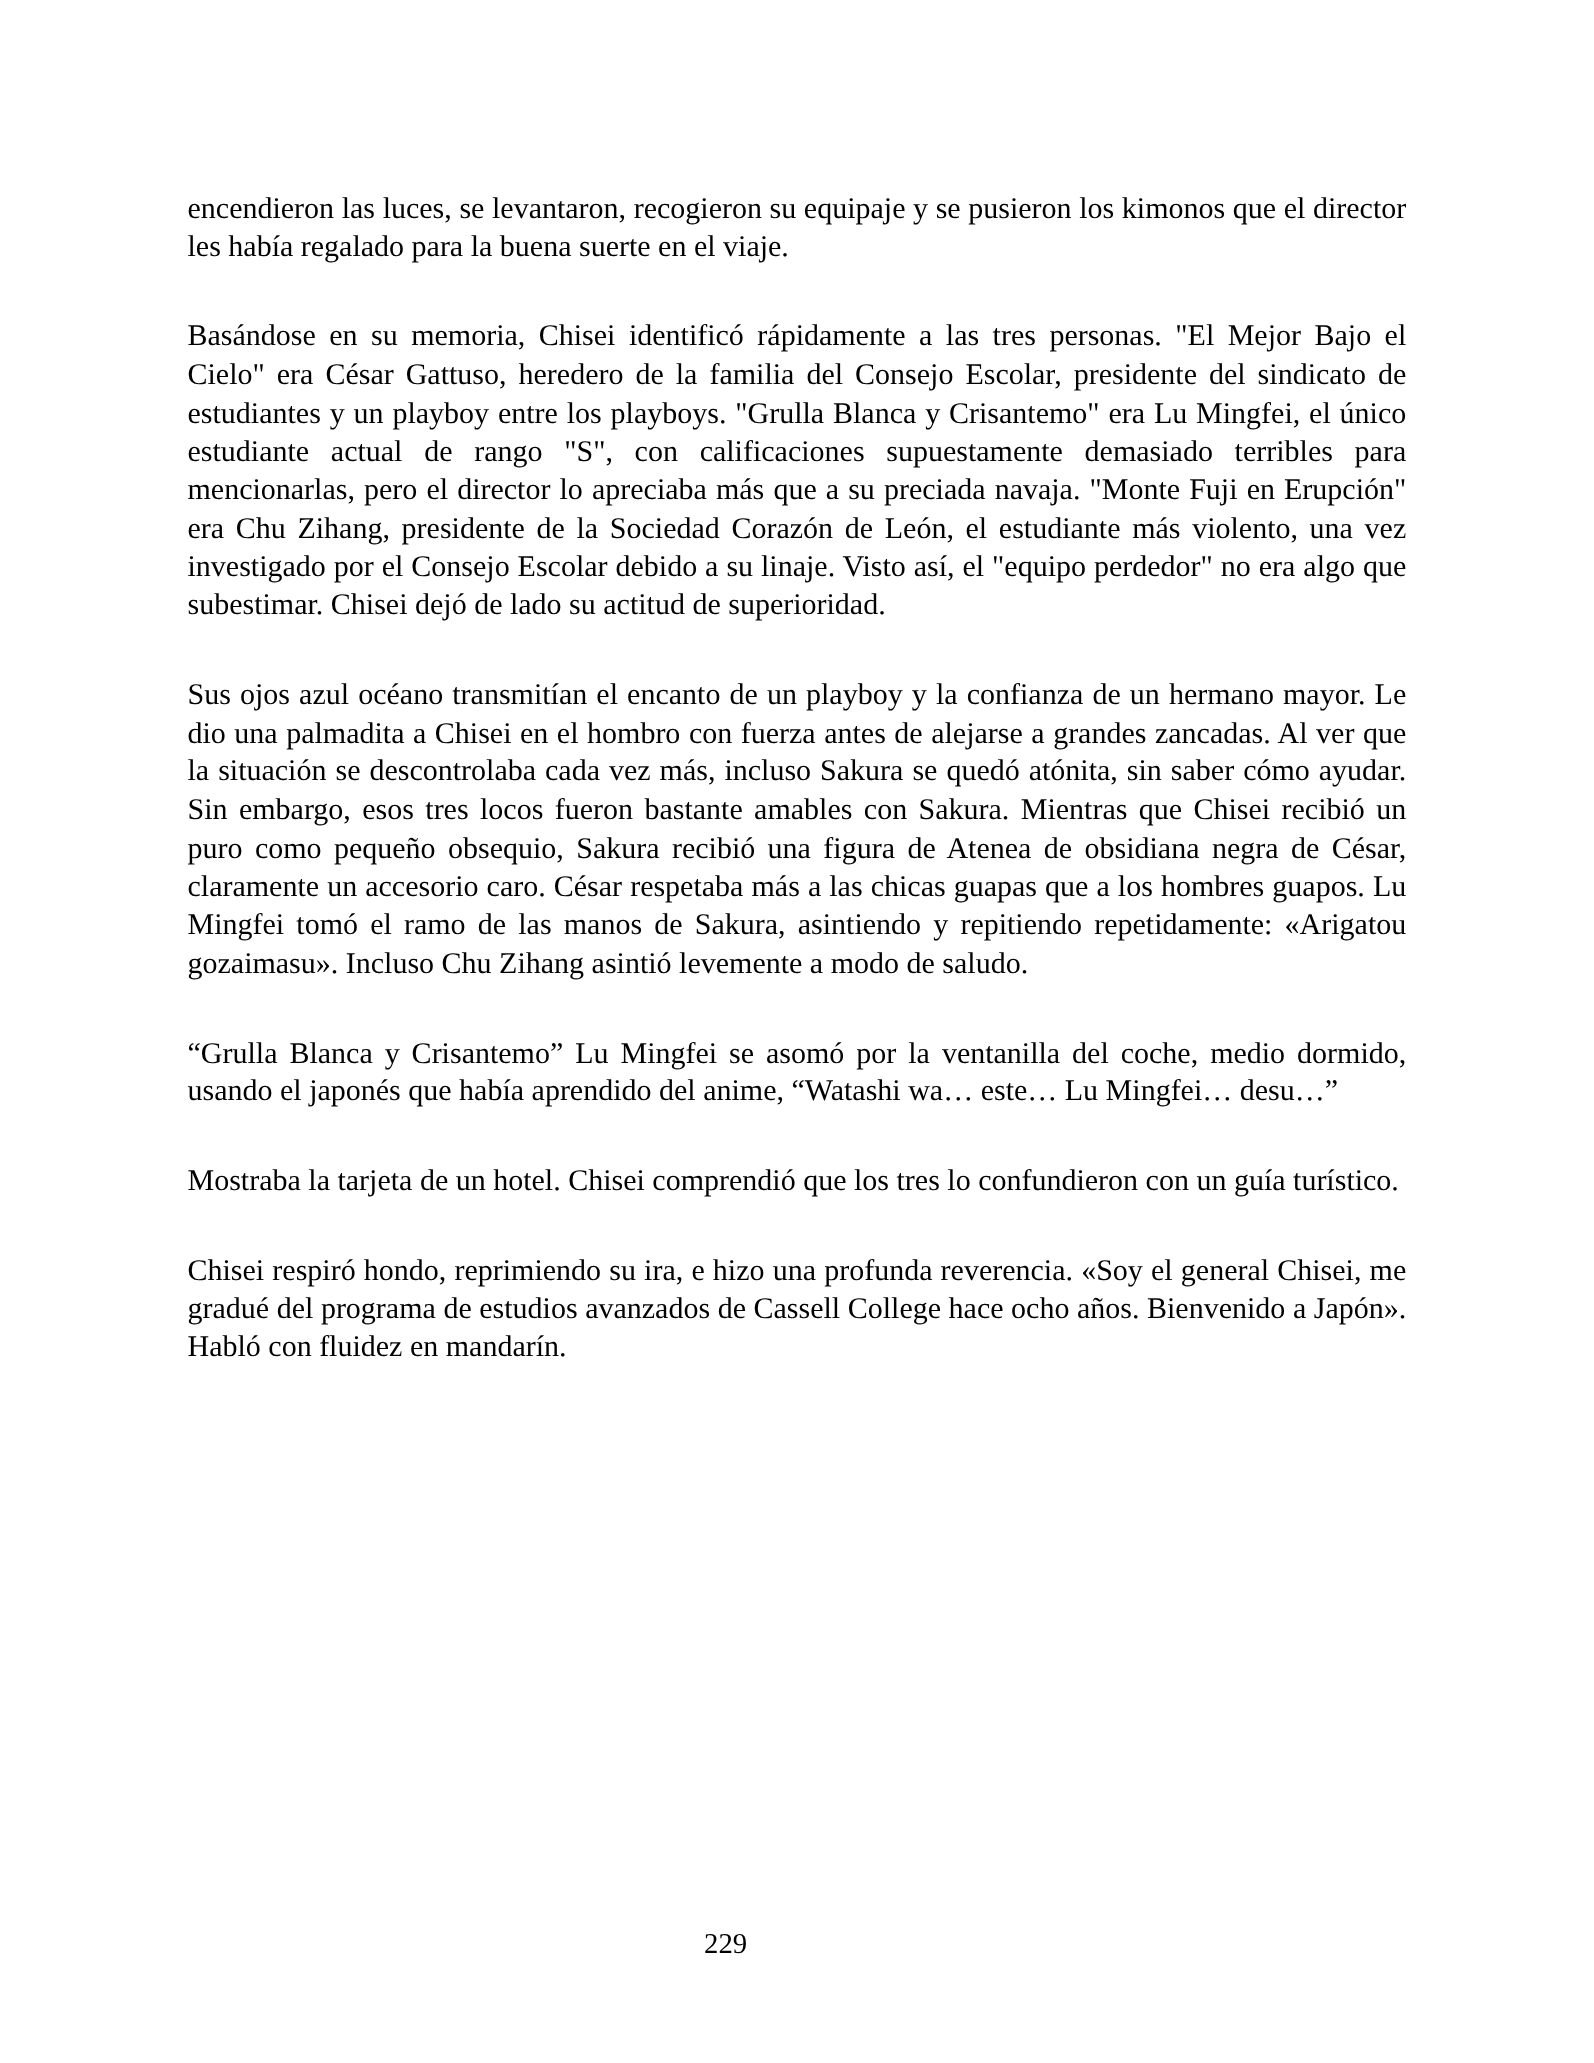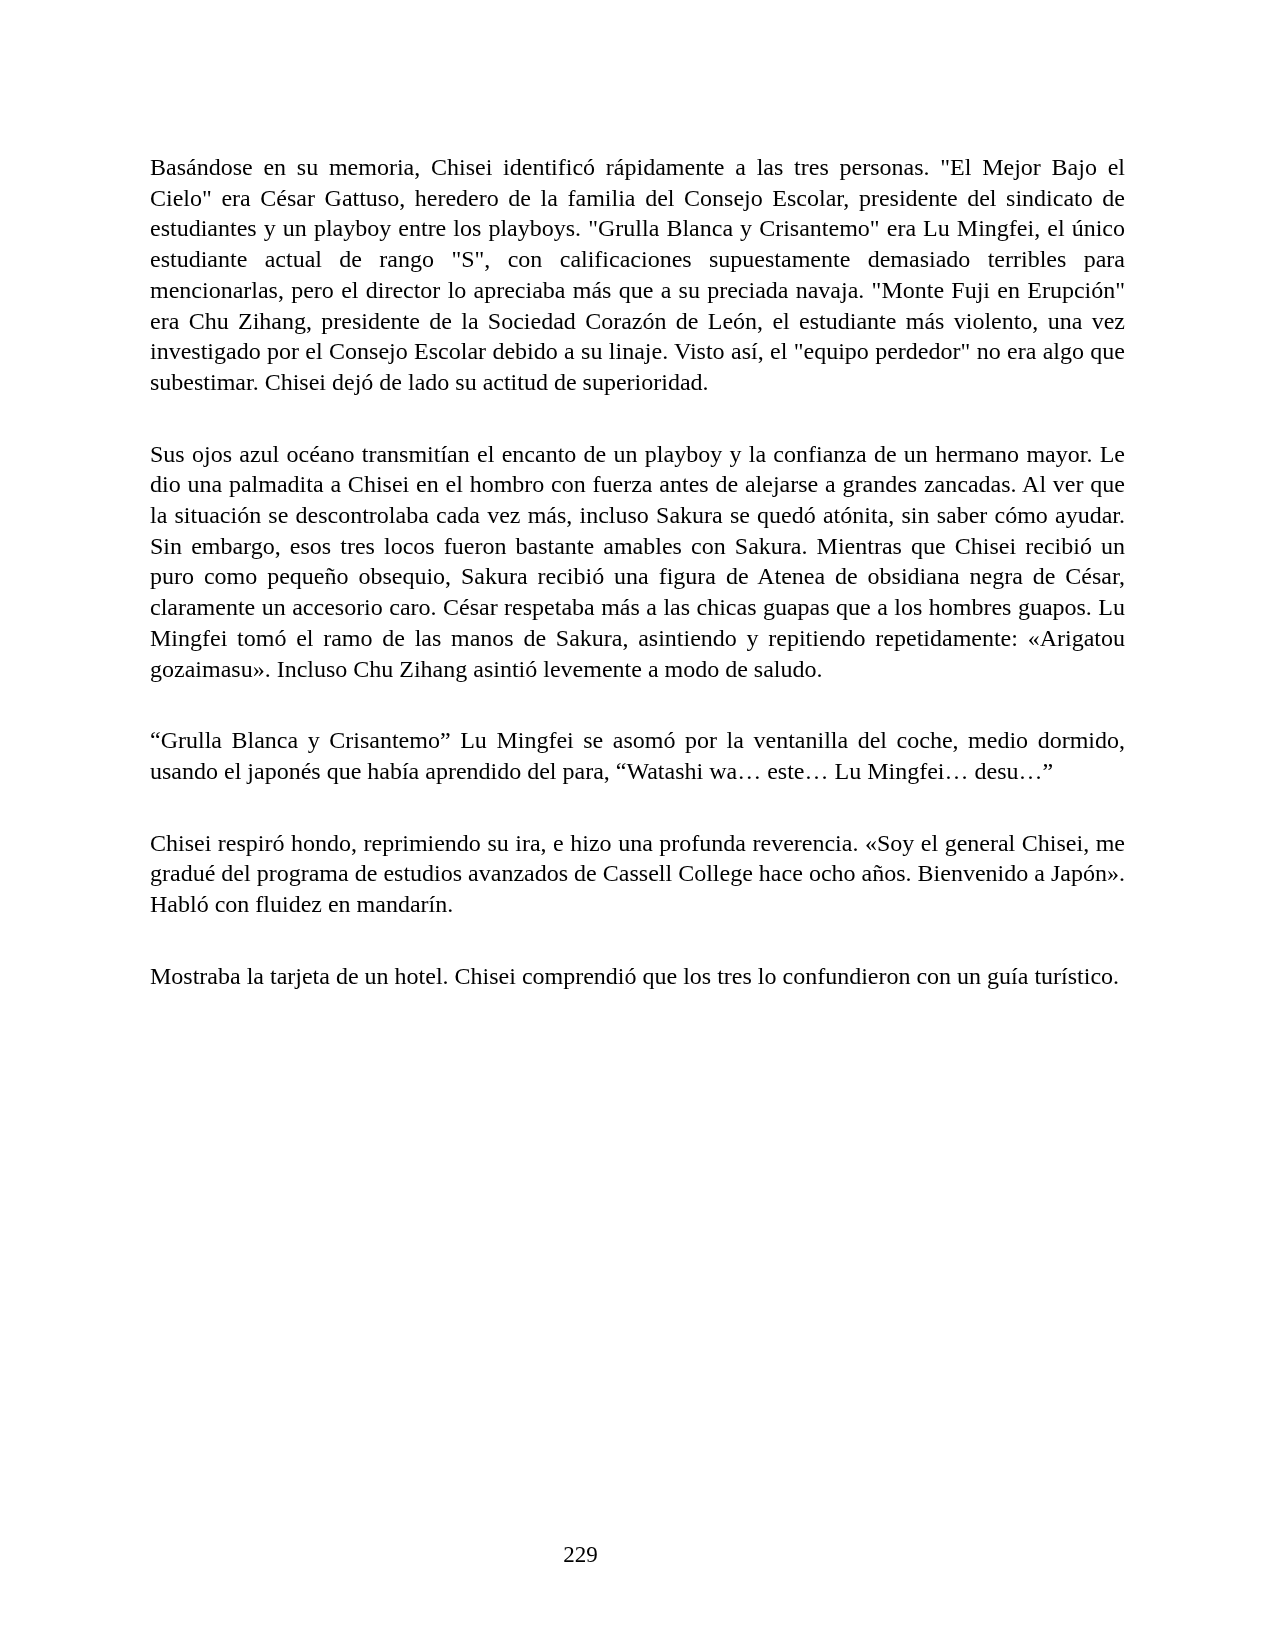--- a/index.html
+++ b/index.html
@@ -44,22 +44,23 @@
     text-align: center;
     font-size: 23px;
     line-height: 28px;
   }
 </style>
 </head>
 <body>
 
 <div class="page">
   <main class="content">
+    <p class="para">encendieron las luces, se levantaron, recogieron su equipaje y se pusieron los kimonos que el director les había regalado para la buena suerte en el viaje.</p>
     <p class="para">Basándose en su memoria, Chisei identificó rápidamente a las tres personas. "El Mejor Bajo el Cielo" era César Gattuso, heredero de la familia del Consejo Escolar, presidente del sindicato de estudiantes y un playboy entre los playboys. "Grulla Blanca y Crisantemo" era Lu Mingfei, el único estudiante actual de rango "S", con calificaciones supuestamente demasiado terribles para mencionarlas, pero el director lo apreciaba más que a su preciada navaja. "Monte Fuji en Erupción" era Chu Zihang, presidente de la Sociedad Corazón de León, el estudiante más violento, una vez investigado por el Consejo Escolar debido a su linaje. Visto así, el "equipo perdedor" no era algo que subestimar. Chisei dejó de lado su actitud de superioridad.</p>
     <p class="para">Sus ojos azul océano transmitían el encanto de un playboy y la confianza de un hermano mayor. Le dio una palmadita a Chisei en el hombro con fuerza antes de alejarse a grandes zancadas. Al ver que la situación se descontrolaba cada vez más, incluso Sakura se quedó atónita, sin saber cómo ayudar. Sin embargo, esos tres locos fueron bastante amables con Sakura. Mientras que Chisei recibió un puro como pequeño obsequio, Sakura recibió una figura de Atenea de obsidiana negra de César, claramente un accesorio caro. César respetaba más a las chicas guapas que a los hombres guapos. Lu Mingfei tomó el ramo de las manos de Sakura, asintiendo y repitiendo repetidamente: «Arigatou gozaimasu». Incluso Chu Zihang asintió levemente a modo de saludo.</p>
-    <p class="para">“Grulla Blanca y Crisantemo” Lu Mingfei se asomó por la ventanilla del coche, medio dormido, usando el japonés que había aprendido del para, “Watashi wa… este… Lu Mingfei… desu…”</p>
+    <p class="para">“Grulla Blanca y Crisantemo” Lu Mingfei se asomó por la ventanilla del coche, medio dormido, usando el japonés que había aprendido del anime, “Watashi wa… este… Lu Mingfei… desu…”</p>
+    <p class="para">Mostraba la tarjeta de un hotel. Chisei comprendió que los tres lo confundieron con un guía turístico.</p>
     <p class="para">Chisei respiró hondo, reprimiendo su ira, e hizo una profunda reverencia. «Soy el general Chisei, me gradué del programa de estudios avanzados de Cassell College hace ocho años. Bienvenido a Japón». Habló con fluidez en mandarín.</p>
-    <p class="para">Mostraba la tarjeta de un hotel. Chisei comprendió que los tres lo confundieron con un guía turístico.</p>
   </main>
   <footer class="footer">
     <span>229</span>
   </footer>
 </div>
 
 </body></html>

